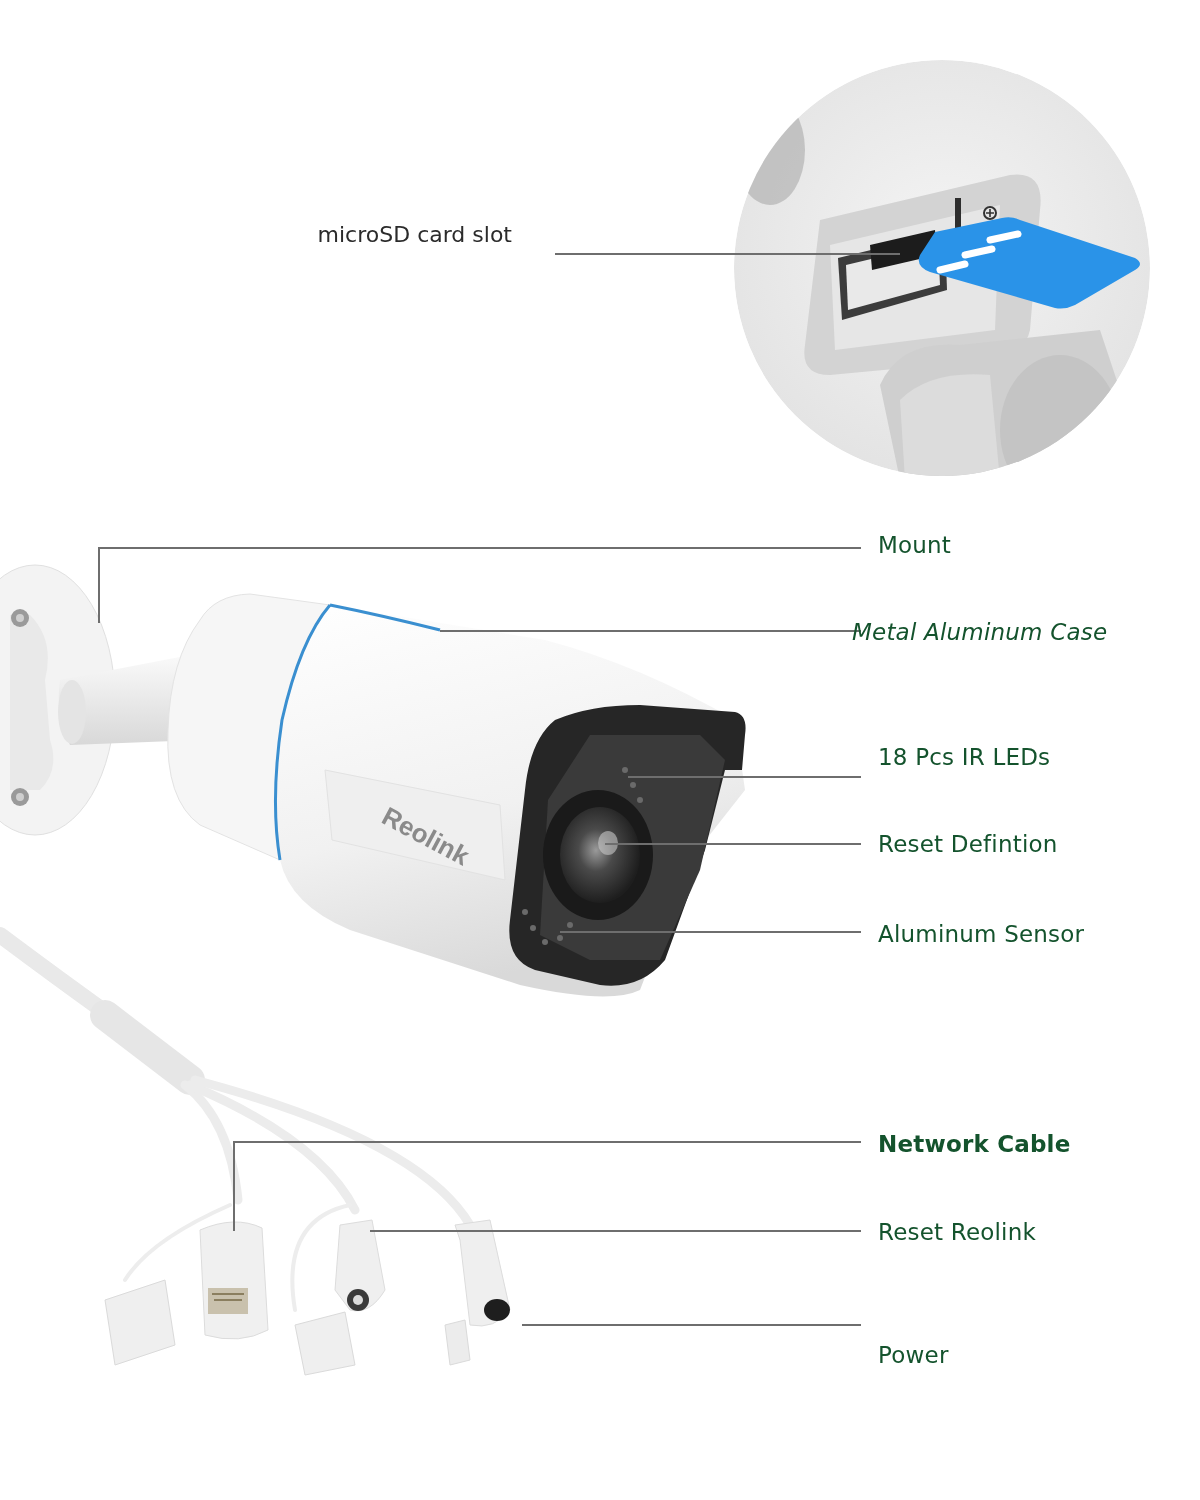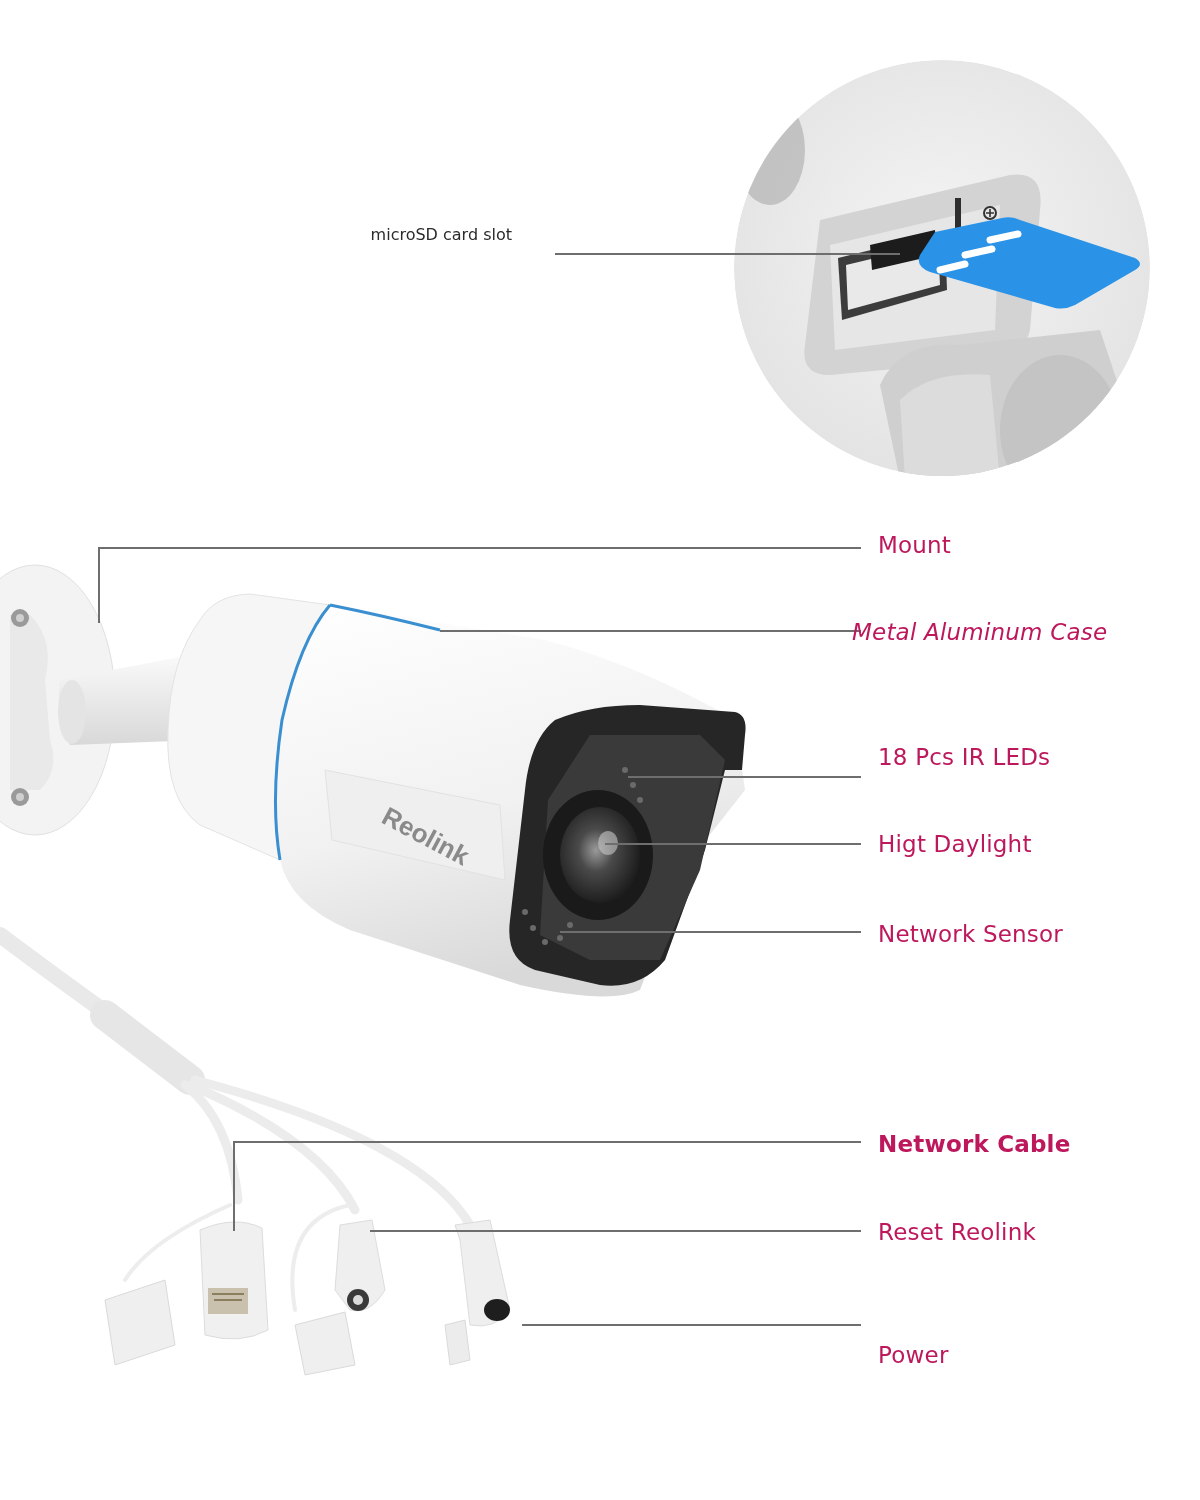--- a/index.html
+++ b/index.html
@@ -1,19 +1,19 @@
 <!DOCTYPE html>
 <html><head>
 <meta charset="utf-8">
 <style>
   html, body { margin:0; padding:0; background:#ffffff; }
   body { width:1200px; height:1500px; position:relative; overflow:hidden;
          font-family:"DejaVu Sans","Liberation Sans",sans-serif; color:#2a2a2a; }
-  .label { position:absolute; font-size:23px; line-height:28px; letter-spacing:0.2px; color:#be185d; white-space:nowrap; }
-  .sd-label { position:absolute; right:688px; top:220px; text-align:left; font-size:16px; line-height:30px; color:#2b2b2b; }
+  .label { position:absolute; font-size:23px; line-height:28px; letter-spacing:0.2px; color:#14532d; white-space:nowrap; }
+  .sd-label { position:absolute; right:688px; top:220px; text-align:left; font-size:22px; line-height:30px; color:#2b2b2b; }
   .line { position:absolute; background:#6e6e6e; }
   svg { position:absolute; left:0; top:0; }
 </style>
 </head>
 <body>
 
 <svg width="1200" height="1500" viewBox="0 0 1200 1500">
   <defs>
     <radialGradient id="circleBg" cx="50%" cy="45%" r="60%">
       <stop offset="0%" stop-color="#f4f4f4"></stop>
@@ -158,17 +158,17 @@
 <div class="line" style="left:370px; top:1230px; width:491px; height:2px;"></div>
 <div class="line" style="left:522px; top:1324px; width:339px; height:2px;"></div>
 
 <div class="sd-label">
   <div>microSD card slot</div>
 </div>
 
 <div class="label" style="left:878px; top:531px;">Mount</div>
 <div class="label" style="left:852px; top:618px;font-style:italic;">Metal Aluminum Case</div>
 <div class="label" style="left:878px; top:743px;">18 Pcs IR LEDs</div>
-<div class="label" style="left:878px; top:830px;">Higt Daylight</div>
-<div class="label" style="left:878px; top:920px;">Network Sensor</div>
+<div class="label" style="left:878px; top:830px;">Reset Defintion</div>
+<div class="label" style="left:878px; top:920px;">Aluminum Sensor</div>
 <div class="label" style="left:878px; top:1130px;font-weight:bold;">Network Cable</div>
 <div class="label" style="left:878px; top:1218px;">Reset Reolink</div>
 <div class="label" style="left:878px; top:1306px;margin-top:35px;">Power</div>
 
 </body></html>

